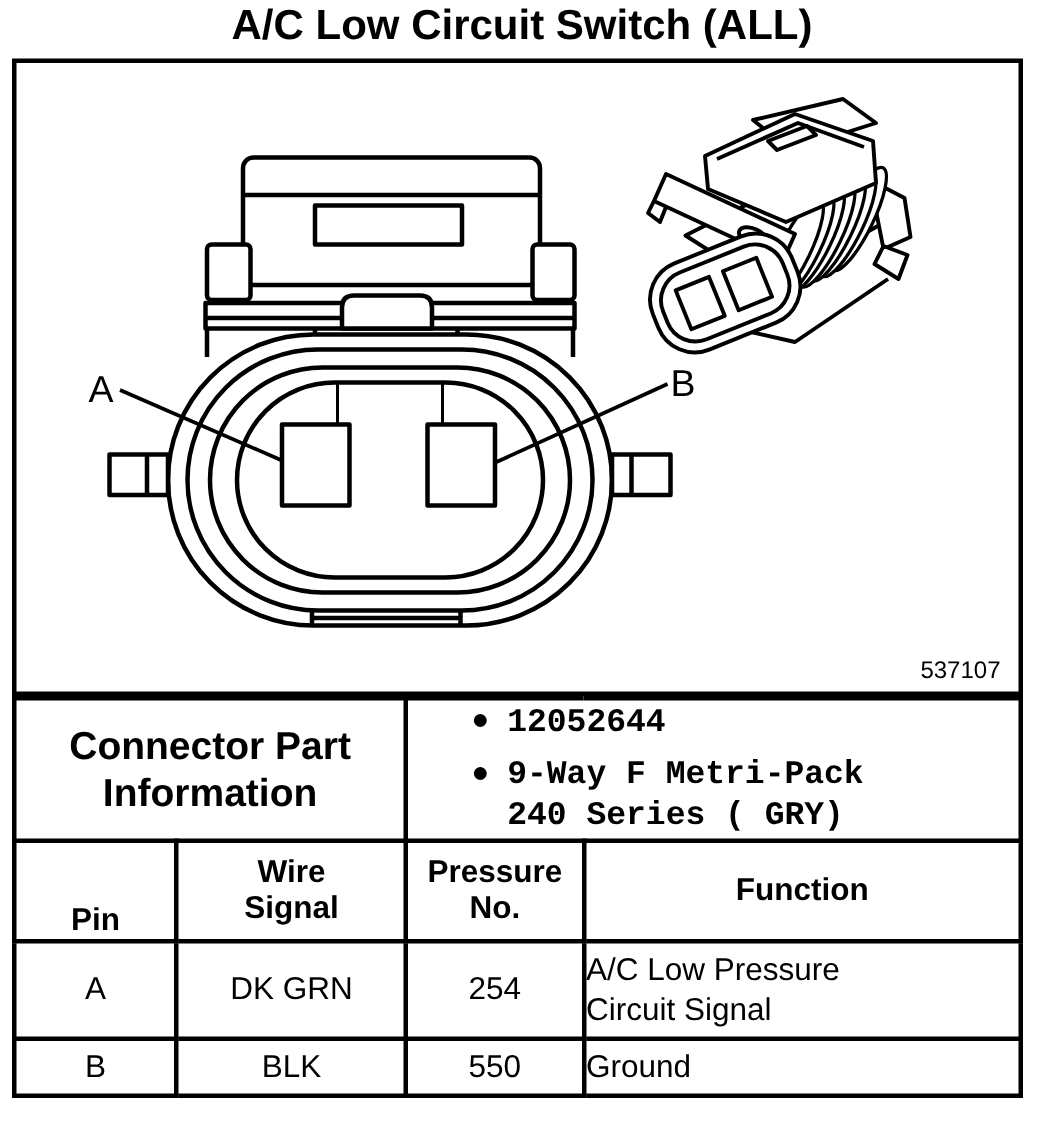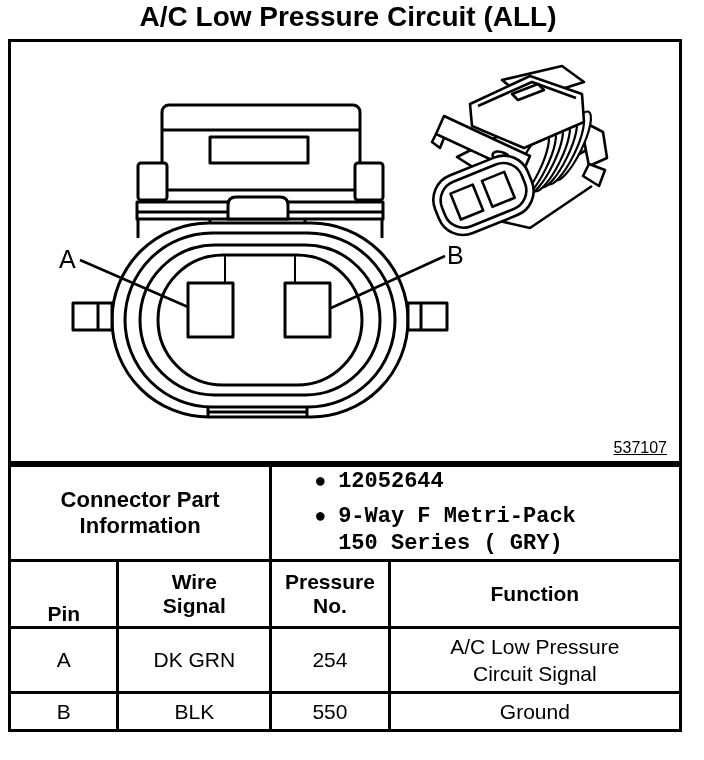--- a/index.html
+++ b/index.html
@@ -25,60 +25,59 @@
     width: 668px; height: 419px;
     border: 3px solid #000;
     background: #fff;
   }
   .diagram-panel svg { position: absolute; left: 0; top: 0; }
   .figure-number {
     position: absolute;
     right: 12px; bottom: 4px;
     font-size: 16px;
     font-weight: 400;
-    text-decoration: underline;
   }
   table.conn-table {
     position: absolute;
     left: 8px; top: 464px;
     width: 674px;
     border-collapse: collapse;
     table-layout: fixed;
     background: #fff;
   }
   table.conn-table td {
     border: 3px solid #000;
     padding: 0;
     vertical-align: middle;
     overflow: hidden;
   }
   .cell-center { text-align: center; }
   .part-info-label {
-    font-size: 22px; font-weight: 700; line-height: 1.18;
+    font-size: 26px; font-weight: 700; line-height: 1.18;
     text-align: center;
   }
   .bullet-list {
     display: flex; flex-direction: column; justify-content: center;
     gap: 7px; padding-left: 42px;
     font-size: 22px; font-weight: 700;
   }
   .bullet-item { display: flex; align-items: flex-start; }
   .bullet-dot { width: 24px; font-size: 20px; line-height: 1.2; }
   .bullet-text { line-height: 1.25; font-family: Liberation Mono, monospace; }
   .hdr {
     font-size: 21px; font-weight: 700; line-height: 1.15;
     text-align: center;
   }
   .data-cell { font-size: 21px; font-weight: 400; }
-  .fn-cell { padding-left: 10px; line-height: 1.3; text-align: center; }
+  .fn-cell { padding-left: 10px; line-height: 1.3; }
 </style>
 </head>
 <body>
 
-<div class="page-title">A/C Low Pressure Circuit (ALL)</div>
+<div class="page-title">A/C Low Circuit Switch (ALL)</div>
 
 <div class="diagram-panel">
   <svg width="668" height="419" viewBox="0 0 668 419">
 
     <g stroke="#000" fill="none" stroke-width="3" stroke-linejoin="round">
 
       <rect x="151" y="63" width="198" height="85" rx="7" fill="#fff"></rect>
       <line x1="151" y1="88" x2="349" y2="88"></line>
       <rect x="199" y="95" width="98" height="26"></rect>
 
@@ -176,21 +175,21 @@
     <td colspan="2">
       <div class="bullet-list">
         <div class="bullet-item">
           <span class="bullet-dot">●</span>
           <span class="bullet-text">12052644</span>
         </div>
         <div class="bullet-item">
           <span class="bullet-dot">●</span>
           <span class="bullet-text">
             <div>9-Way F Metri-Pack</div>
-            <div>150 Series ( GRY)</div>
+            <div>240 Series ( GRY)</div>
           </span>
         </div>
       </div>
     </td>
   </tr>
   <tr style="height:62px">
     <td class="hdr">
       <div style="margin-top:40px">Pin</div>
     </td>
     <td class="hdr">

